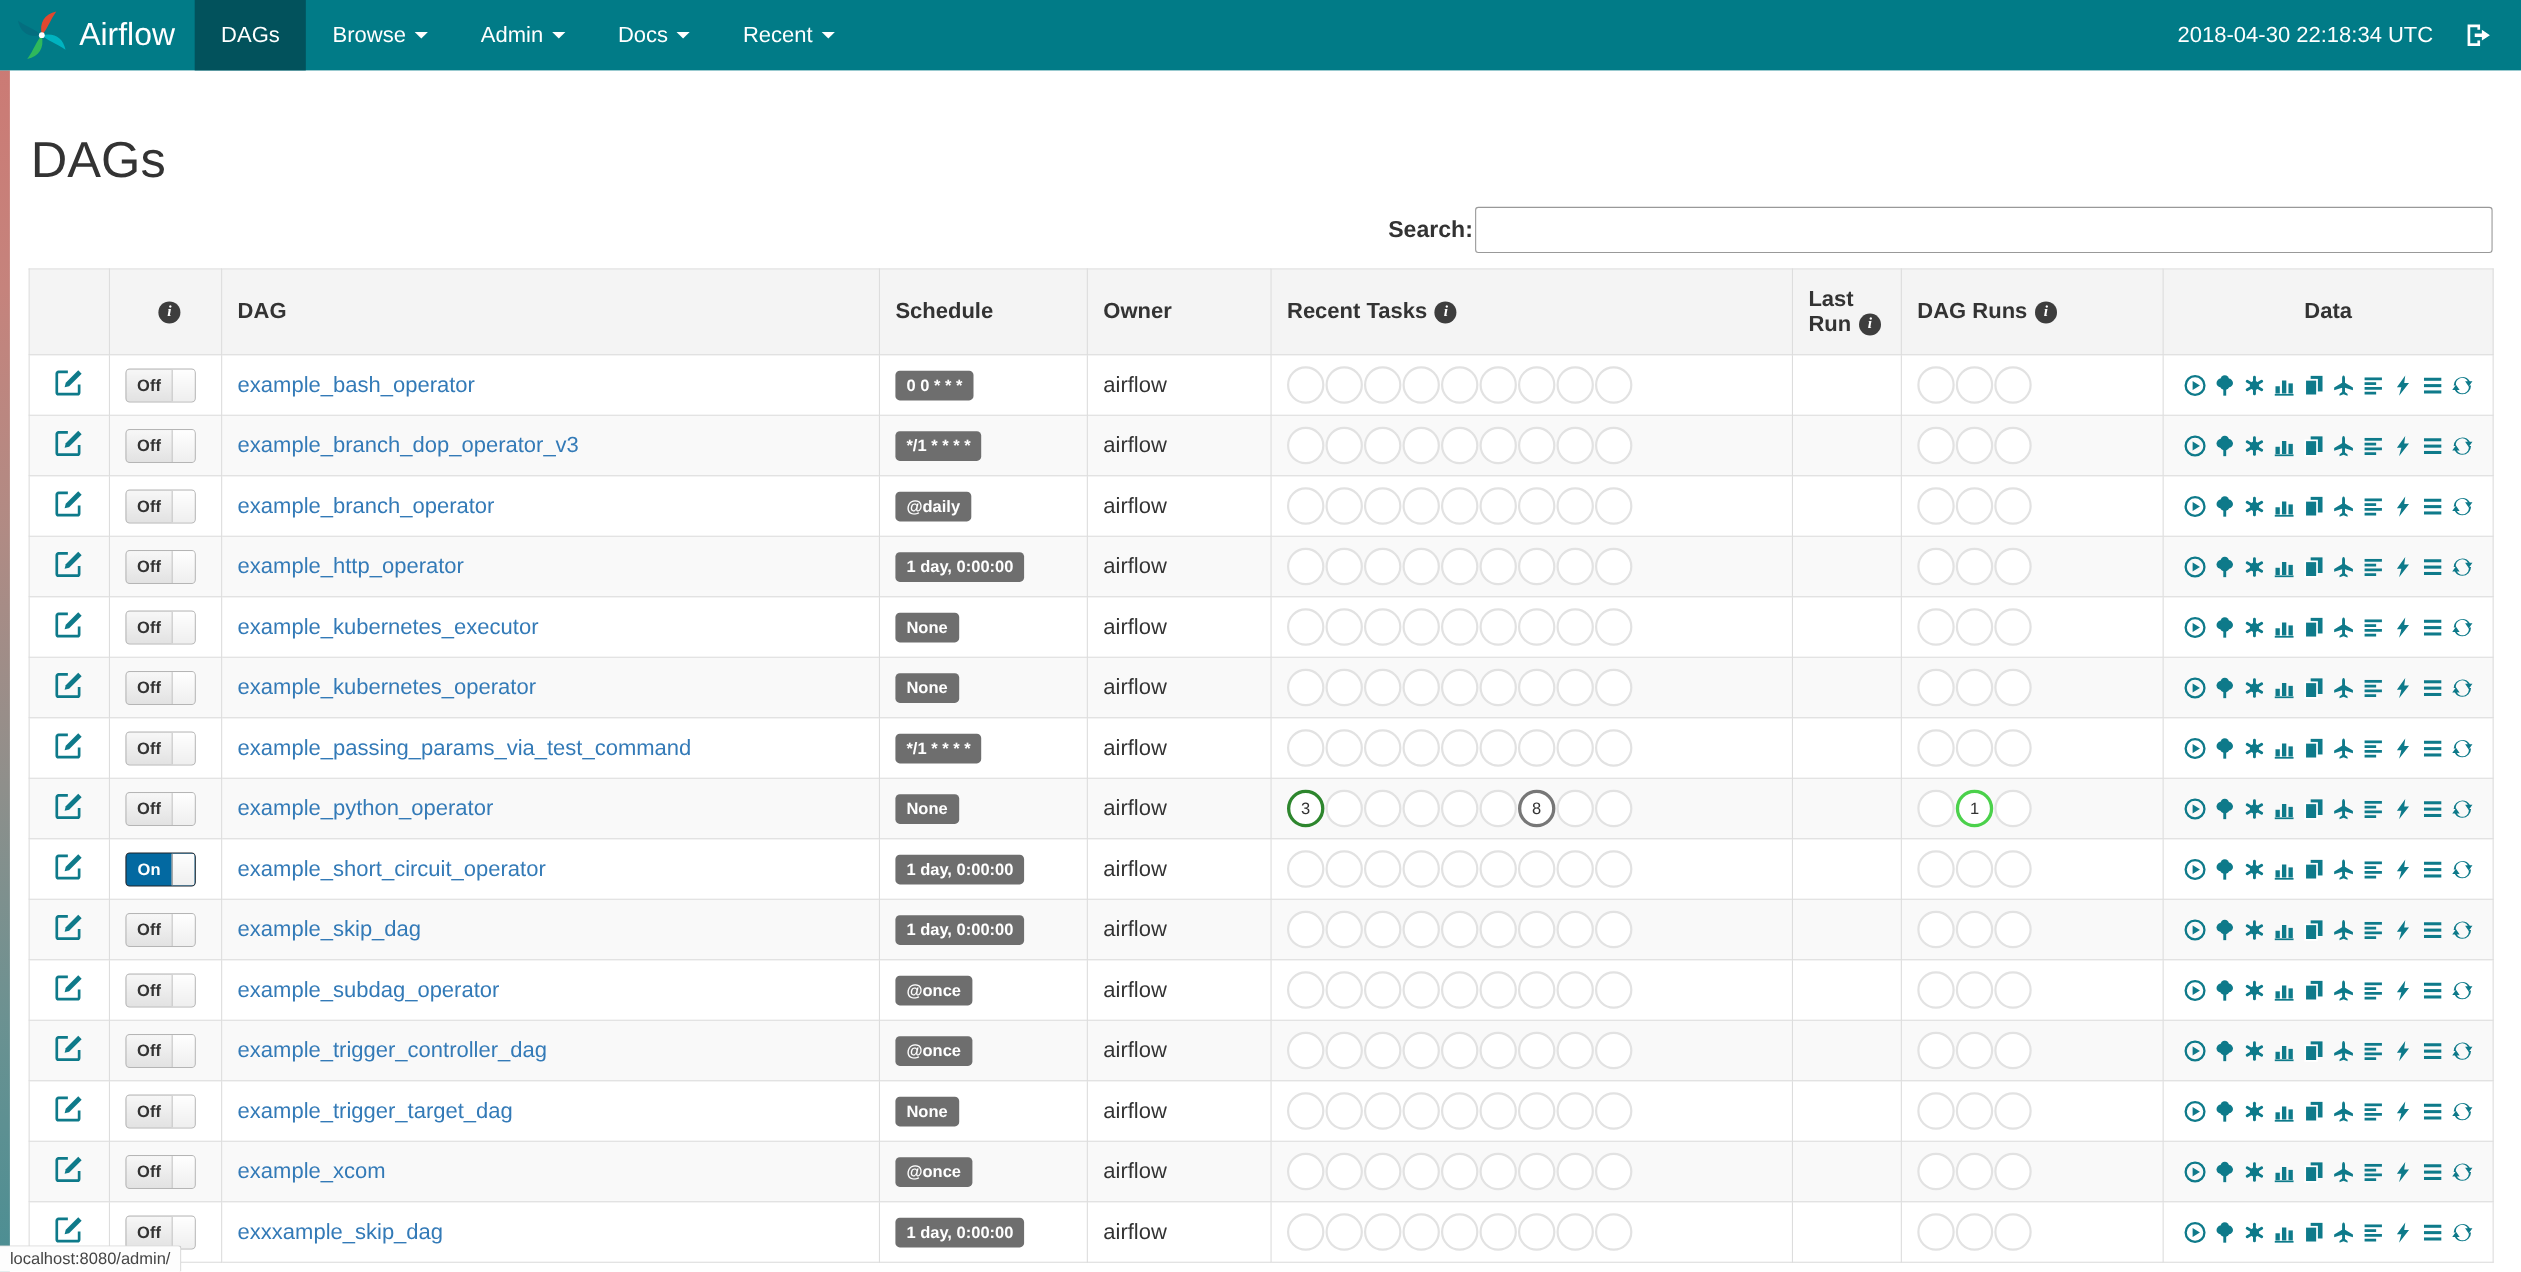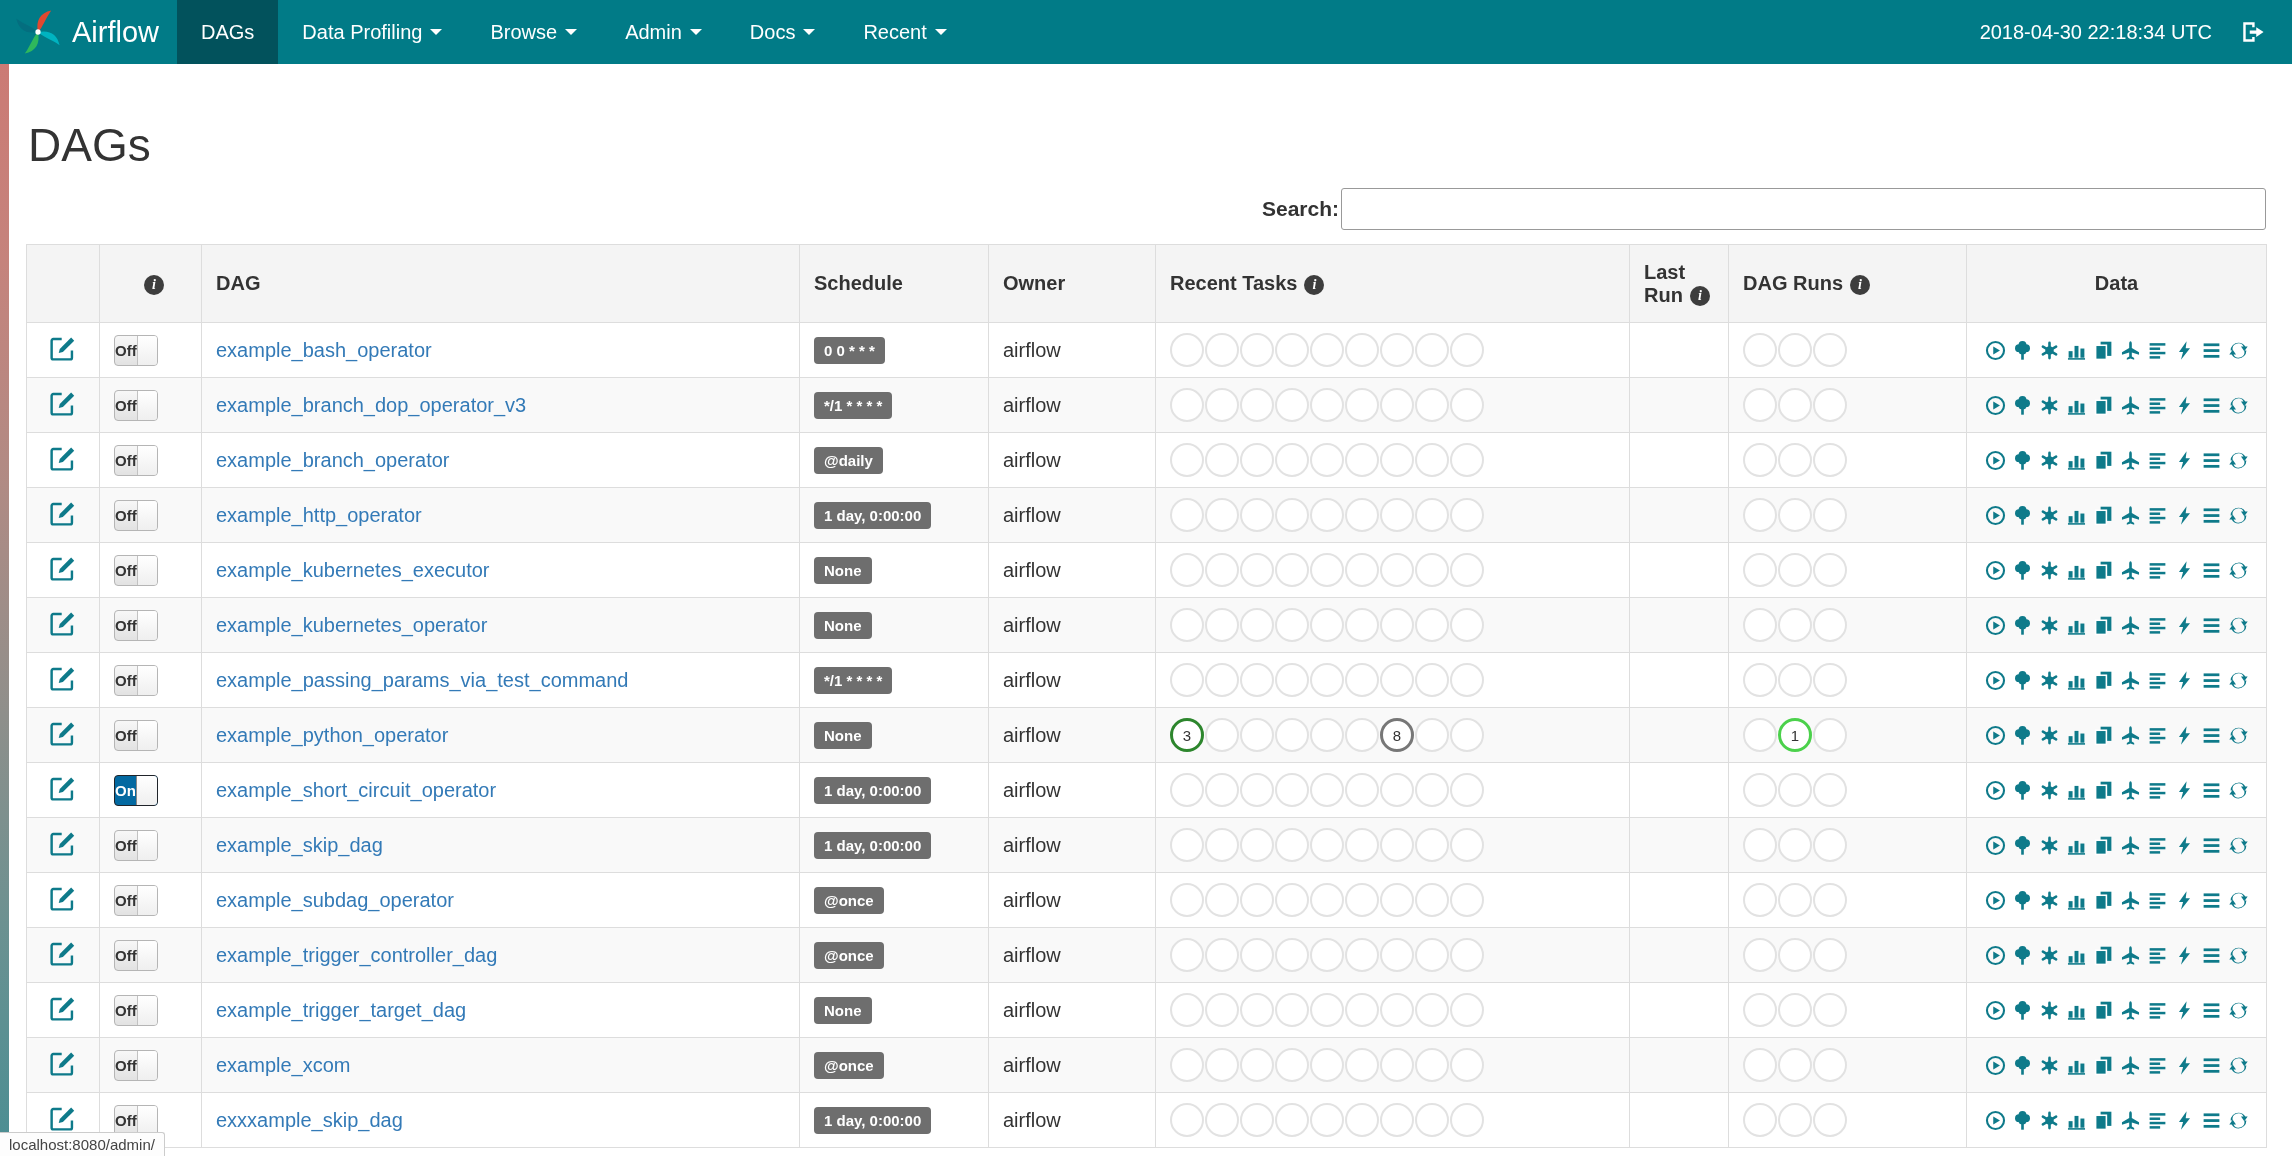--- a/index.html
+++ b/index.html
@@ -67,21 +67,21 @@
     display:inline-flex;width:20px;height:20px;border-radius:50%;background:#3d3d3d;
     color:#fff;align-items:center;justify-content:center;vertical-align:middle;
     margin-left:7px;font-family:"Liberation Serif",serif;font-style:italic;font-size:14px;font-weight:bold;
   }
   .info-icon::after{content:"i";}
   
   .edit-icon{display:inline-flex;width:26px;height:26px;color:var(--accent);cursor:pointer;}
   .edit-icon svg{width:100%;height:100%;}
   
   .toggle{
-    width:44px;height:31px;border:1px solid #b5b5b5;border-radius:4px;display:inline-flex;
+    width:64px;height:31px;border:1px solid #b5b5b5;border-radius:4px;display:inline-flex;
     overflow:hidden;font-size:15px;font-weight:bold;cursor:pointer;vertical-align:middle;
   }
   .toggle .tlabel{flex:1;display:flex;align-items:center;justify-content:center;}
   .toggle .knob{width:21px;flex:none;}
   .toggle.off{background:linear-gradient(#f7f7f7,#e2e2e2);color:#333;}
   .toggle.off .knob{background:linear-gradient(#fff,#efefef);border-left:1px solid #c2c2c2;}
   .toggle.on{background:#0369a1;color:#fff;border-color:#20242a;}
   .toggle.on .knob{background:linear-gradient(#fff,#efefef);border-left:1px solid #888;}
   
   .daglink{color:var(--link);text-decoration:none;cursor:pointer;font-size:20px;}
@@ -119,24 +119,20 @@
         <path d="M20 20 C18 10 22 4 31 2 C26 9 24 16 20 20 Z" fill="#2fb85c" transform="rotate(180 20 20)"></path>
         <path d="M20 20 C18 10 22 4 31 2 C26 9 24 16 20 20 Z" fill="#046e7f" transform="rotate(270 20 20)"></path>
         <circle cx="20" cy="20" r="2.2" fill="#fff"></circle>
       </g>
     </svg>
     <span class="brand-name">Airflow</span>
   </div>
   <ul class="nav-items" id="nav-items">
       <li class="active">
         <span>DAGs</span>
-      </li>
-      <li>
-        <span>Data Profiling</span>
-        <span class="caret"></span>
       </li>
       <li>
         <span>Browse</span>
         <span class="caret"></span>
       </li>
       <li>
         <span>Admin</span>
         <span class="caret"></span>
       </li>
       <li>

